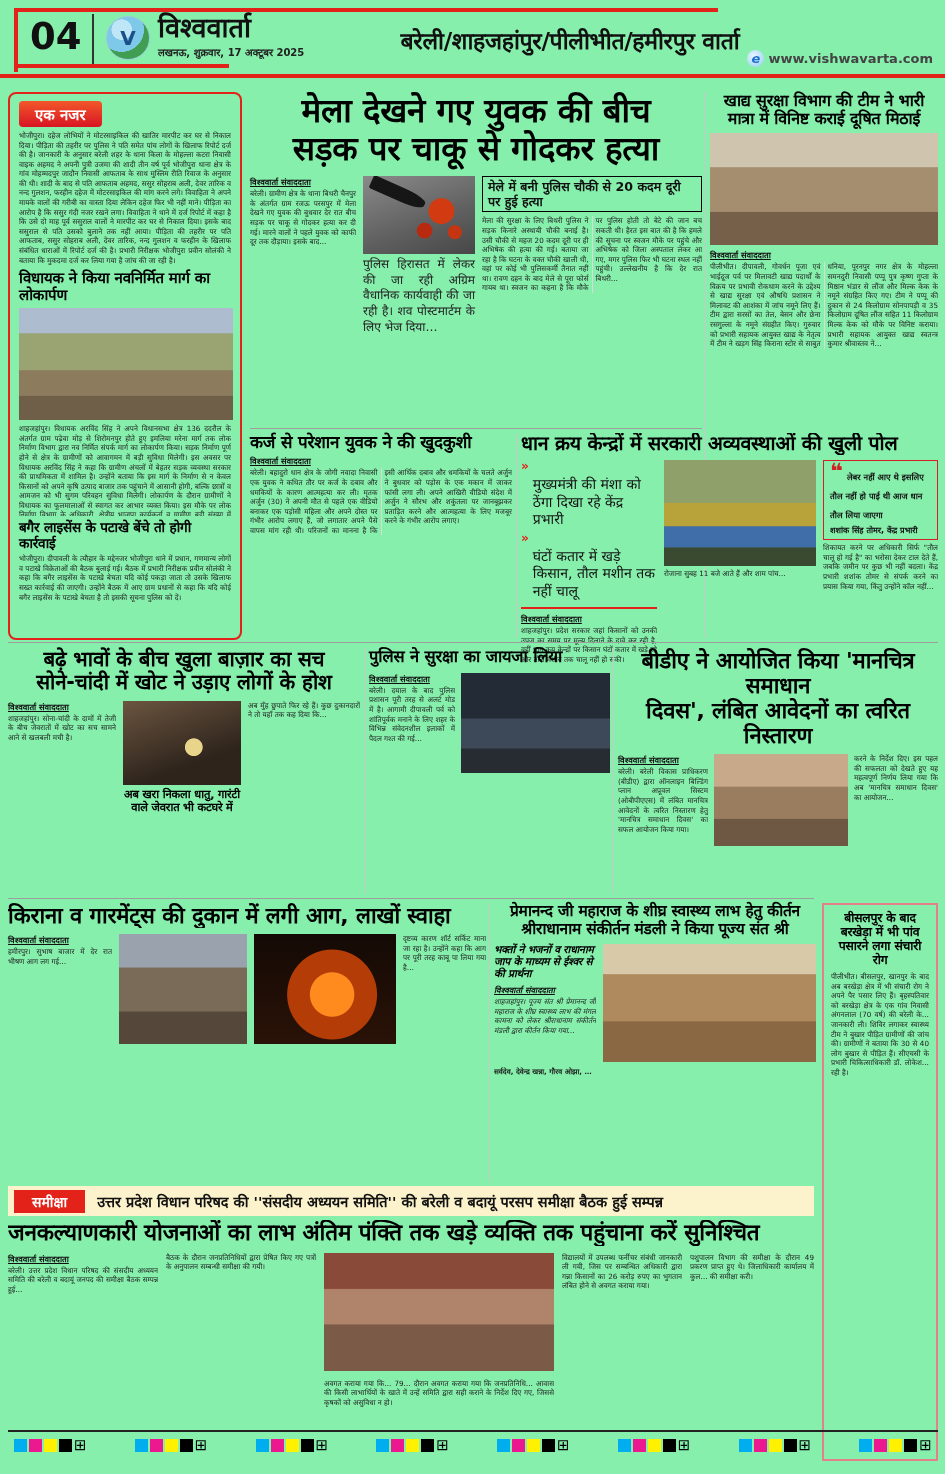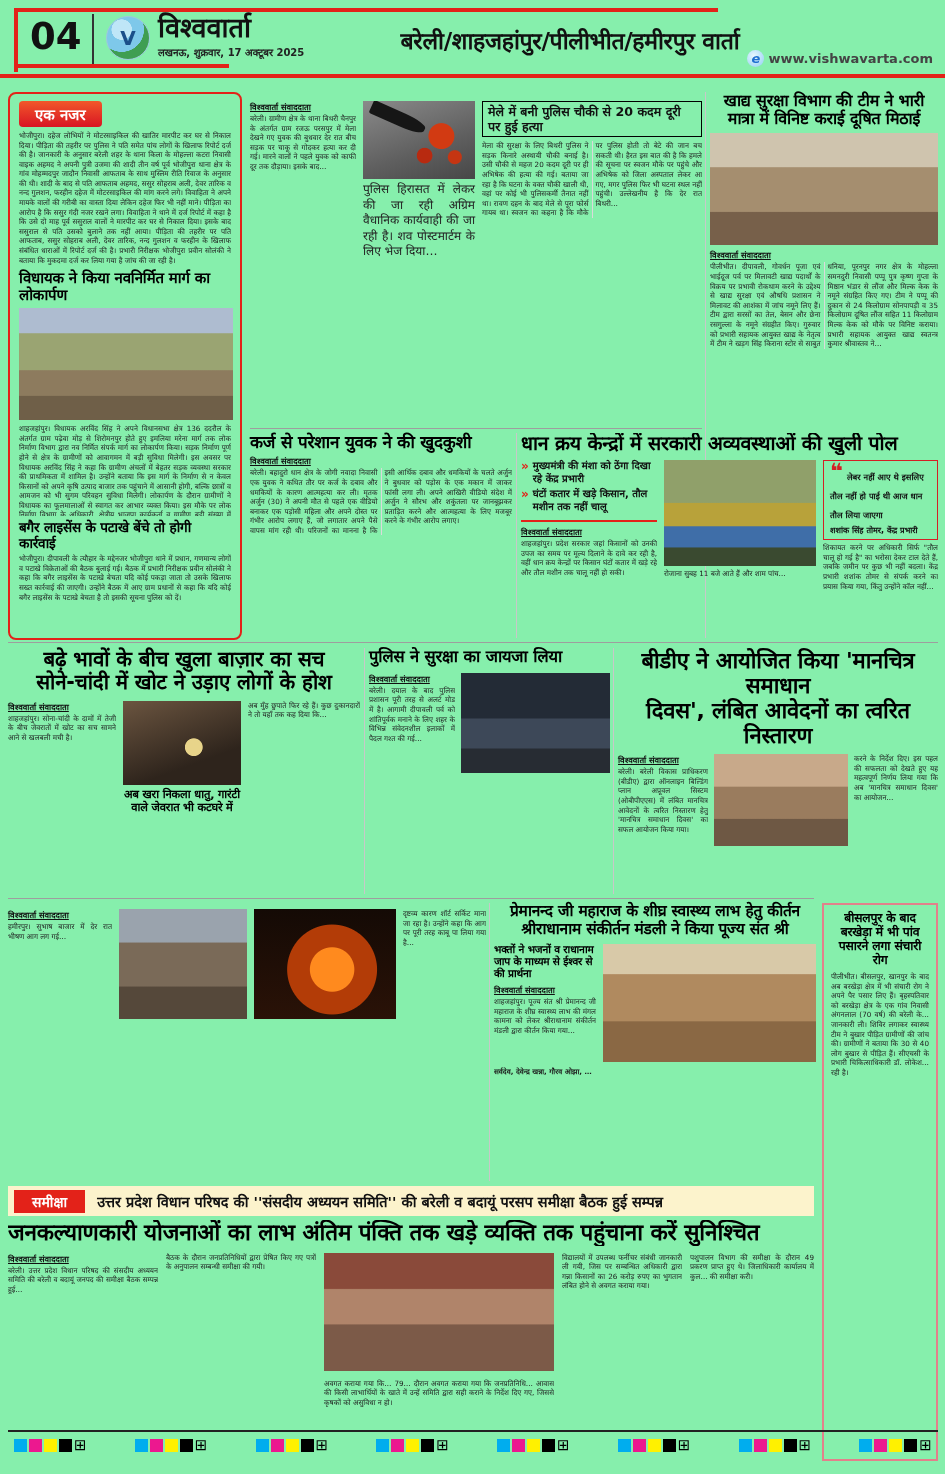--- a/index.html
+++ b/index.html
@@ -35,21 +35,21 @@
   .eknajar-tab{display:inline-block;background:linear-gradient(180deg,#f2572a,#d81523);
         color:#fff;font-weight:700;font-size:15px;padding:3px 16px;border-radius:4px;}
   
   .qbox{border:1.5px solid #d42025;padding:4px 6px;box-sizing:border-box;}
   .qmark{color:#d42025;font-size:22px;font-weight:700;line-height:0.6;float:left;margin-right:4px;}
   .qtext{font-size:8.3px;font-weight:700;line-height:1.35;}
   .qattr{font-size:8px;font-weight:700;margin-top:2px;}
   .bullets{border-bottom:2px solid #e32219;padding-bottom:4px;margin-bottom:4px;}
   .bullet-row{display:flex;gap:4px;margin-bottom:3px;}
   .bmark{color:#e32219;font-weight:700;font-size:12px;line-height:1;}
-  .btext{font-size:10px;font-weight:700;line-height:1.25;}
+  .btext{font-size:14px;font-weight:400;line-height:1.25;margin-top:16px;}
   
   .subbox-h{border:1.5px solid #000;padding:2px 5px;font-size:12.6px;font-weight:700;line-height:1.2;}
   
   .pinkbox{border:2px solid #e2808b;padding:6px 7px;box-sizing:border-box;}
   
   .samiksha-band{background:#fcf3cc;display:flex;align-items:center;gap:12px;padding:0 6px;box-sizing:border-box;}
   .samiksha-label{background:#e32219;color:#fff;font-weight:700;font-size:14px;padding:2px 18px;}
   .samiksha-strap{font-weight:700;font-size:14.5px;color:#111;}
   
   .cmyk-strip{display:flex;justify-content:space-between;align-items:center;}
@@ -83,20 +83,24 @@
     <div class="eknajar-tab">एक नजर</div>
     <div class="bt" style="margin-top:4px;max-height:168px;">भोजीपुरा। दहेज लोभियों ने मोटरसाइकिल की खातिर मारपीट कर घर से निकाल दिया। पीड़िता की तहरीर पर पुलिस ने पति समेत पांच लोगों के खिलाफ रिपोर्ट दर्ज की है। जानकारी के अनुसार बरेली शहर के थाना किला के मोहल्ला कटरा निवासी वाइक अहमद ने अपनी पुत्री उजमा की शादी तीन वर्ष पूर्व भोजीपुरा थाना क्षेत्र के गांव मोहम्मदपुर जादौन निवासी आफताब के साथ मुस्लिम रीति रिवाज के अनुसार की थी। शादी के बाद से पति आफताब अहमद, ससुर सोहराब अली, देवर तारिक व नन्द गुलशन, फरहीन दहेज में मोटरसाइकिल की मांग करने लगे। विवाहिता ने अपने मायके वालों की गरीबी का वास्ता दिया लेकिन दहेज फिर भी नहीं माने। पीड़िता का आरोप है कि ससुर गंदी नजर रखने लगा। विवाहिता ने थाने में दर्ज रिपोर्ट में कहा है कि उसे दो माह पूर्व ससुराल वालों ने मारपीट कर घर से निकाल दिया। इसके बाद ससुराल से पति उसको बुलाने तक नहीं आया। पीड़िता की तहरीर पर पति आफताब, ससुर सोहराब अली, देवर तारिक, नन्द गुलशन व फरहीन के खिलाफ संबंधित धाराओं में रिपोर्ट दर्ज की है। प्रभारी निरीक्षक भोजीपुरा प्रवीन सोलंकी ने बताया कि मुकदमा दर्ज कर लिया गया है जांच की जा रही है।</div>
     <div class="hl" style="font-size:15px;margin-top:5px;">विधायक ने किया नवनिर्मित मार्ग का लोकार्पण</div>
     <div class="ph" style="width:214px;height:112px;margin-top:4px;background:linear-gradient(180deg,#aebcd0 0 22%,#9aa472 23% 55%,#8d7b5e 56% 78%,#6f5f48 79% 100%);"></div>
     <div class="bt" style="margin-top:4px;max-height:92px;">शाहजहांपुर। विधायक अरविंद सिंह ने अपने विधानसभा क्षेत्र 136 ददरौल के अंतर्गत ग्राम पढ़ेवा मोड़ से शिरोमनपुर होते हुए इमलिया मरेना मार्ग तक लोक निर्माण विभाग द्वारा नव निर्मित संपर्क मार्ग का लोकार्पण किया। सड़क निर्माण पूर्ण होने से क्षेत्र के ग्रामीणों को आवागमन में बड़ी सुविधा मिलेगी। इस अवसर पर विधायक अरविंद सिंह ने कहा कि ग्रामीण अंचलों में बेहतर सड़क व्यवस्था सरकार की प्राथमिकता में शामिल है। उन्होंने बताया कि इस मार्ग के निर्माण से न केवल किसानों को अपने कृषि उत्पाद बाजार तक पहुंचाने में आसानी होगी, बल्कि छात्रों व आमजन को भी सुगम परिवहन सुविधा मिलेगी। लोकार्पण के दौरान ग्रामीणों ने विधायक का फूलमालाओं से स्वागत कर आभार व्यक्त किया। इस मौके पर लोक निर्माण विभाग के अधिकारी, क्षेत्रीय भाजपा कार्यकर्ता व ग्रामीण बड़ी संख्या में उपस्थित रहे।</div>
     <div class="hl" style="font-size:13.6px;margin-top:4px;">बगैर लाइसेंस के पटाखे बेंचे तो होगी कार्रवाई</div>
     <div class="bt" style="margin-top:3px;max-height:66px;">भोजीपुरा। दीपावली के त्यौहार के मद्देनजर भोजीपुरा थाने में प्रधान, गणमान्य लोगों व पटाखे विक्रेताओं की बैठक बुलाई गई। बैठक में प्रभारी निरीक्षक प्रवीन सोलंकी ने कहा कि बगैर लाइसेंस के पटाखे बेचता यदि कोई पकड़ा जाता तो उसके खिलाफ सख्त कार्रवाई की जाएगी। उन्होंने बैठक में आए ग्राम प्रधानों से कहा कि यदि कोई बगैर लाइसेंस के पटाखे बेचता है तो इसकी सूचना पुलिस को दें।</div>
   </div>
 
   <div class="abs" style="left:250px;top:92px;width:452px;height:338px;">
+    <div class="hl" style="font-size:33px;text-align:center;">
+      <span style="display:block">मेला देखने गए युवक की बीच</span>
+      <span style="display:block">सड़क पर चाकू से गोदकर हत्या</span>
+    </div>
     <div style="display:flex;gap:7px;margin-top:9px;height:242px;">
       <div style="width:106px;">
         <span class="by">विश्ववार्ता संवाददाता</span>
         <div class="bt" style="max-height:222px;">बरेली। ग्रामीण क्षेत्र के थाना बिथरी चैनपुर के अंतर्गत ग्राम रजऊ परसपुर में मेला देखने गए युवक की बुधवार देर रात बीच सड़क पर चाकू से गोदकर हत्या कर दी गई। मारने वालों ने पहले युवक को काफी दूर तक दौड़ाया। इसके बाद…</div>
       </div>
       <div style="width:112px;">
         <div class="ph" style="width:112px;height:78px;background:radial-gradient(circle at 70% 45%,#d23a12 0 14%,transparent 15%),radial-gradient(circle at 55% 70%,#b82a10 0 9%,transparent 10%),radial-gradient(circle at 82% 72%,#c53512 0 6%,transparent 7%),linear-gradient(160deg,#8a8a8a,#5f5f5f 60%,#474747);">
           <div style="position:absolute;left:6px;top:10px;width:58px;height:14px;background:#161616;transform:rotate(24deg);border-radius:2px 40% 40% 2px;"></div>
         </div>
         <div class="cap" style="margin-top:3px;">पुलिस हिरासत में लेकर की जा रही अग्रिम वैधानिक कार्यवाही की जा रही है। शव पोस्टमार्टम के लिए भेज दिया…</div>
@@ -211,41 +215,42 @@
       <div class="ph" style="width:134px;height:92px;background:linear-gradient(180deg,#c8a98a 0 35%,#9a7c5e 36% 70%,#6e5844 71% 100%);"></div>
       <div style="flex:1;">
         <div class="bt" style="max-height:176px;">करने के निर्देश दिए। इस पहल की सफलता को देखते हुए यह महत्वपूर्ण निर्णय लिया गया कि अब 'मानचित्र समाधान दिवस' का आयोजन…</div>
       </div>
     </div>
   </div>
 
   <div class="hline" style="left:8px;top:898px;width:806px;"></div>
 
   <div class="abs" style="left:8px;top:903px;width:478px;height:278px;">
+    <div class="hl" style="font-size:22px;white-space:nowrap;overflow:hidden;">किराना व गारमेंट्स की दुकान में लगी आग, लाखों स्वाहा</div>
     <div style="display:flex;gap:7px;margin-top:6px;height:236px;">
       <div style="width:104px;">
         <span class="by">विश्ववार्ता संवाददाता</span>
         <div class="bt" style="max-height:212px;">हमीरपुर। सुभाष बाजार में देर रात भीषण आग लग गई…</div>
       </div>
       <div class="ph" style="width:128px;height:110px;background:linear-gradient(180deg,#9aa3ad 0 30%,#7a6a58 31% 70%,#55483a 71% 100%);"></div>
       <div class="ph" style="width:142px;height:110px;background:radial-gradient(circle at 55% 55%,#ff8a1e 0 22%,#b33c07 23% 45%,transparent 46%),linear-gradient(180deg,#140a05,#2a1207);"></div>
       <div style="flex:1;">
         <div class="bt" style="max-height:228px;">दृष्टव्य कारण शॉर्ट सर्किट माना जा रहा है। उन्होंने कहा कि आग पर पूरी तरह काबू पा लिया गया है…</div>
       </div>
     </div>
   </div>
 
   <div class="vline" style="left:489px;top:903px;height:278px;"></div>
 
   <div class="abs" style="left:494px;top:903px;width:322px;height:278px;">
     <div class="hl" style="font-size:15.5px;text-align:center;">
       <span style="display:block">प्रेमानन्द जी महाराज के शीघ्र स्वास्थ्य लाभ हेतु कीर्तन</span>
       <span style="display:block">श्रीराधानाम संकीर्तन मंडली ने किया पूज्य संत श्री</span>
     </div>
-    <div style="display:flex;gap:7px;margin-top:6px;">
+    <div style="display:flex;gap:7px;margin-top:6px;font-style:italic;">
       <div style="width:102px;">
         <div class="hl" style="font-size:10.5px;">भक्तों ने भजनों व राधानाम जाप के माध्यम से ईश्वर से की प्रार्थना</div>
         <span class="by" style="margin-top:4px;">विश्ववार्ता संवाददाता</span>
         <div class="bt" style="max-height:96px;">शाहजहांपुर। पूज्य संत श्री प्रेमानन्द जी महाराज के शीघ्र स्वास्थ्य लाभ की मंगल कामना को लेकर श्रीराधानाम संकीर्तन मंडली द्वारा कीर्तन किया गया…</div>
       </div>
       <div class="ph" style="flex:1;height:118px;background:linear-gradient(180deg,#d8c9a8 0 25%,#b08a5f 26% 65%,#8a6844 66% 100%);"></div>
     </div>
     <div class="bt cols3" style="margin-top:5px;font-weight:700;max-height:88px;">सर्वदेव, देवेन्द्र खन्ना, गौरव ओझा, …</div>
   </div>
 

